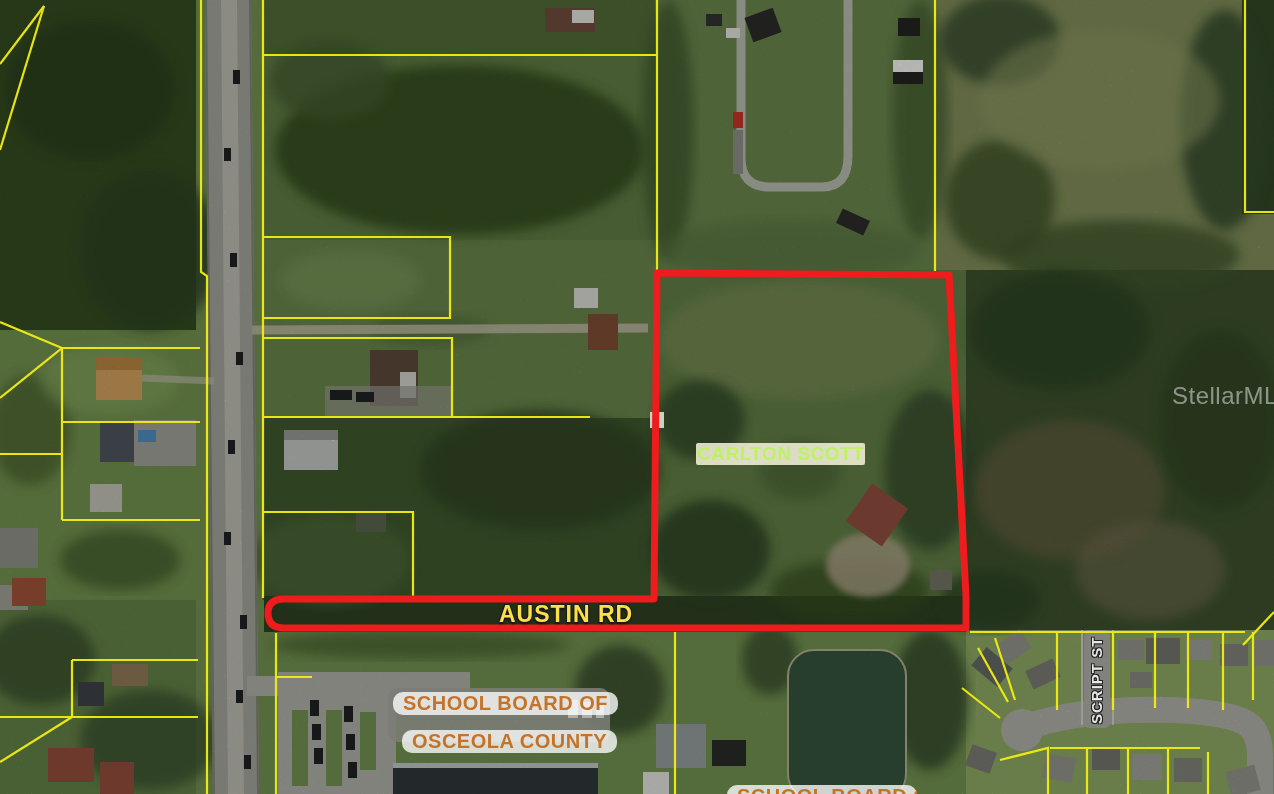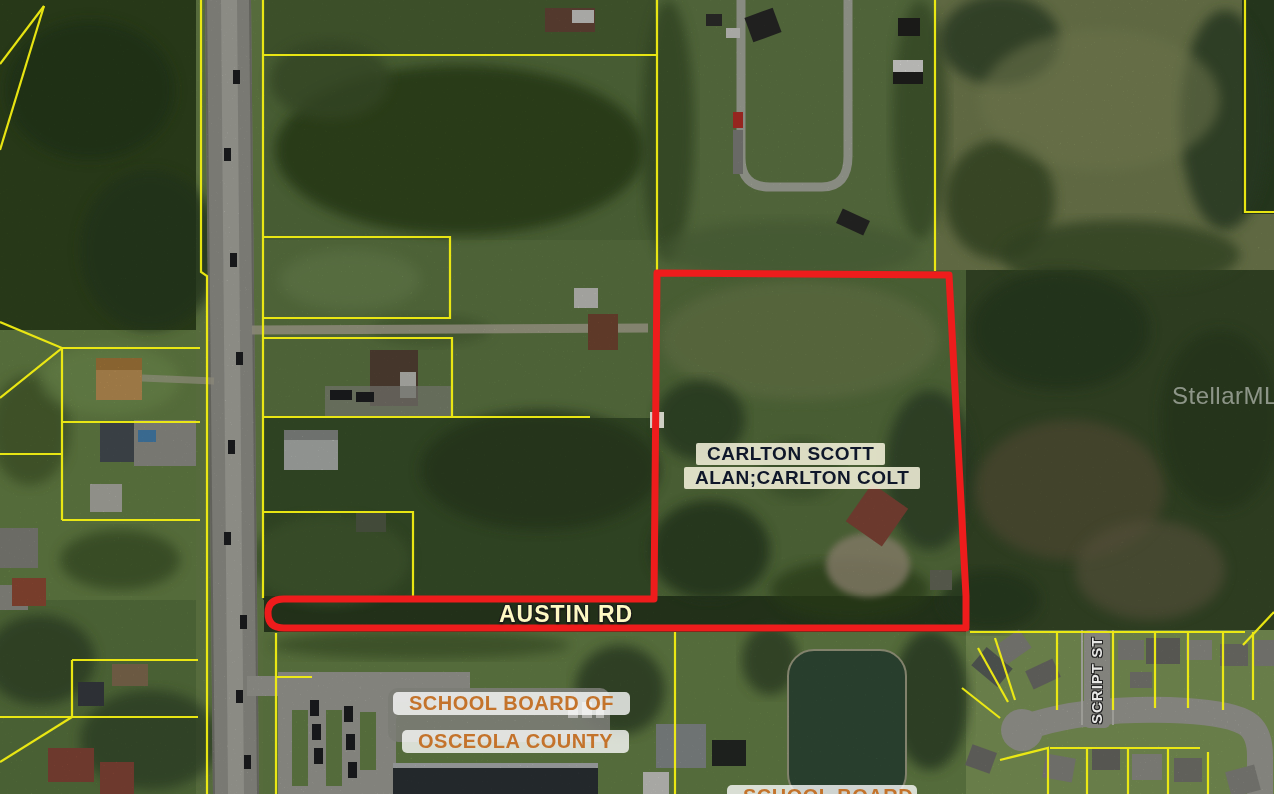--- a/index.html
+++ b/index.html
@@ -3,30 +3,30 @@
 <meta charset="utf-8">
 <style>
   html,body{margin:0;padding:0;background:#222;}
   #map{
     position:relative;width:1274px;height:794px;overflow:hidden;
     background:#5e7a44;font-family:"Liberation Sans",sans-serif;
   }
   #map svg{position:absolute;left:0;top:0;}
   .lbl{position:absolute;white-space:nowrap;font-weight:bold;line-height:1.05;}
   .owner{
-    font-size:19px;letter-spacing:.5px;color:#0f172a;
-    background:rgba(248,244,222,.85);padding:1px 11px;border-radius:2px;
+    font-size:19px;letter-spacing:.5px;color:#bef264;
+    background:rgba(248,244,222,.85);padding:1px 1px;border-radius:2px;
   }
   .roadlbl{
-    font-size:23px;letter-spacing:1px;color:#fef9c3;
+    font-size:23px;letter-spacing:1px;color:#fde047;
     text-shadow:-1px -1px 0 #1c1c1c,1px -1px 0 #1c1c1c,-1px 1px 0 #1c1c1c,1px 1px 0 #1c1c1c,0 2px 2px rgba(0,0,0,.6);
   }
   .schoollbl{
     font-size:20px;letter-spacing:.5px;color:#c4732b;
-    background:rgba(255,255,255,.78);padding:1px 16px;border-radius:5px;
+    background:rgba(255,255,255,.78);padding:1px 10px;border-radius:10px;
   }
   .vertlbl{
     font-size:15px;letter-spacing:1px;color:#e8e8e6;
     text-shadow:-1px -1px 0 #222,1px -1px 0 #222,-1px 1px 0 #222,1px 1px 0 #222;
     transform:rotate(-90deg);transform-origin:left top;
   }
   .clip8{position:absolute;height:9px;overflow:hidden;}
   .watermark{
     position:absolute;font-size:24px;font-weight:normal;letter-spacing:.5px;
     color:rgba(255,255,255,.48);
@@ -283,21 +283,20 @@
     <path d="M1208,752 L1208,794"></path>
     <path d="M1000,760 L1048,748 L1048,794"></path>
     <path d="M675,632 L675,794"></path>
     <path d="M276,677 L312,677"></path>
   </g>
 
   <path d="M657,273 L949,275 L966,596 L966,628 L284,628 Q268,628 268,613 Q268,599 284,599 L654,599 L657,273 Z" fill="none" stroke="#ee1c1c" stroke-width="7" stroke-linejoin="round"></path>
 </svg>
 
   <div class="lbl owner" style="left:696px;top:443px;">CARLTON SCOTT</div>
-  <div class="lbl owner" style="left:684px;top:467px;">ALAN;CARLTON COLT</div>
 
   <div class="lbl roadlbl" style="left:499px;top:602px;">AUSTIN RD</div>
 
   <div class="lbl schoollbl" style="left:393px;top:692px;">SCHOOL BOARD OF</div>
   <div class="lbl schoollbl" style="left:402px;top:717px;margin-top:13px;">OSCEOLA COUNTY</div>
 
   <div class="clip8" style="left:727px;top:785px;width:190px;">
     <div class="lbl schoollbl" style="position:static;">SCHOOL BOARD OF</div>
   </div>
 

